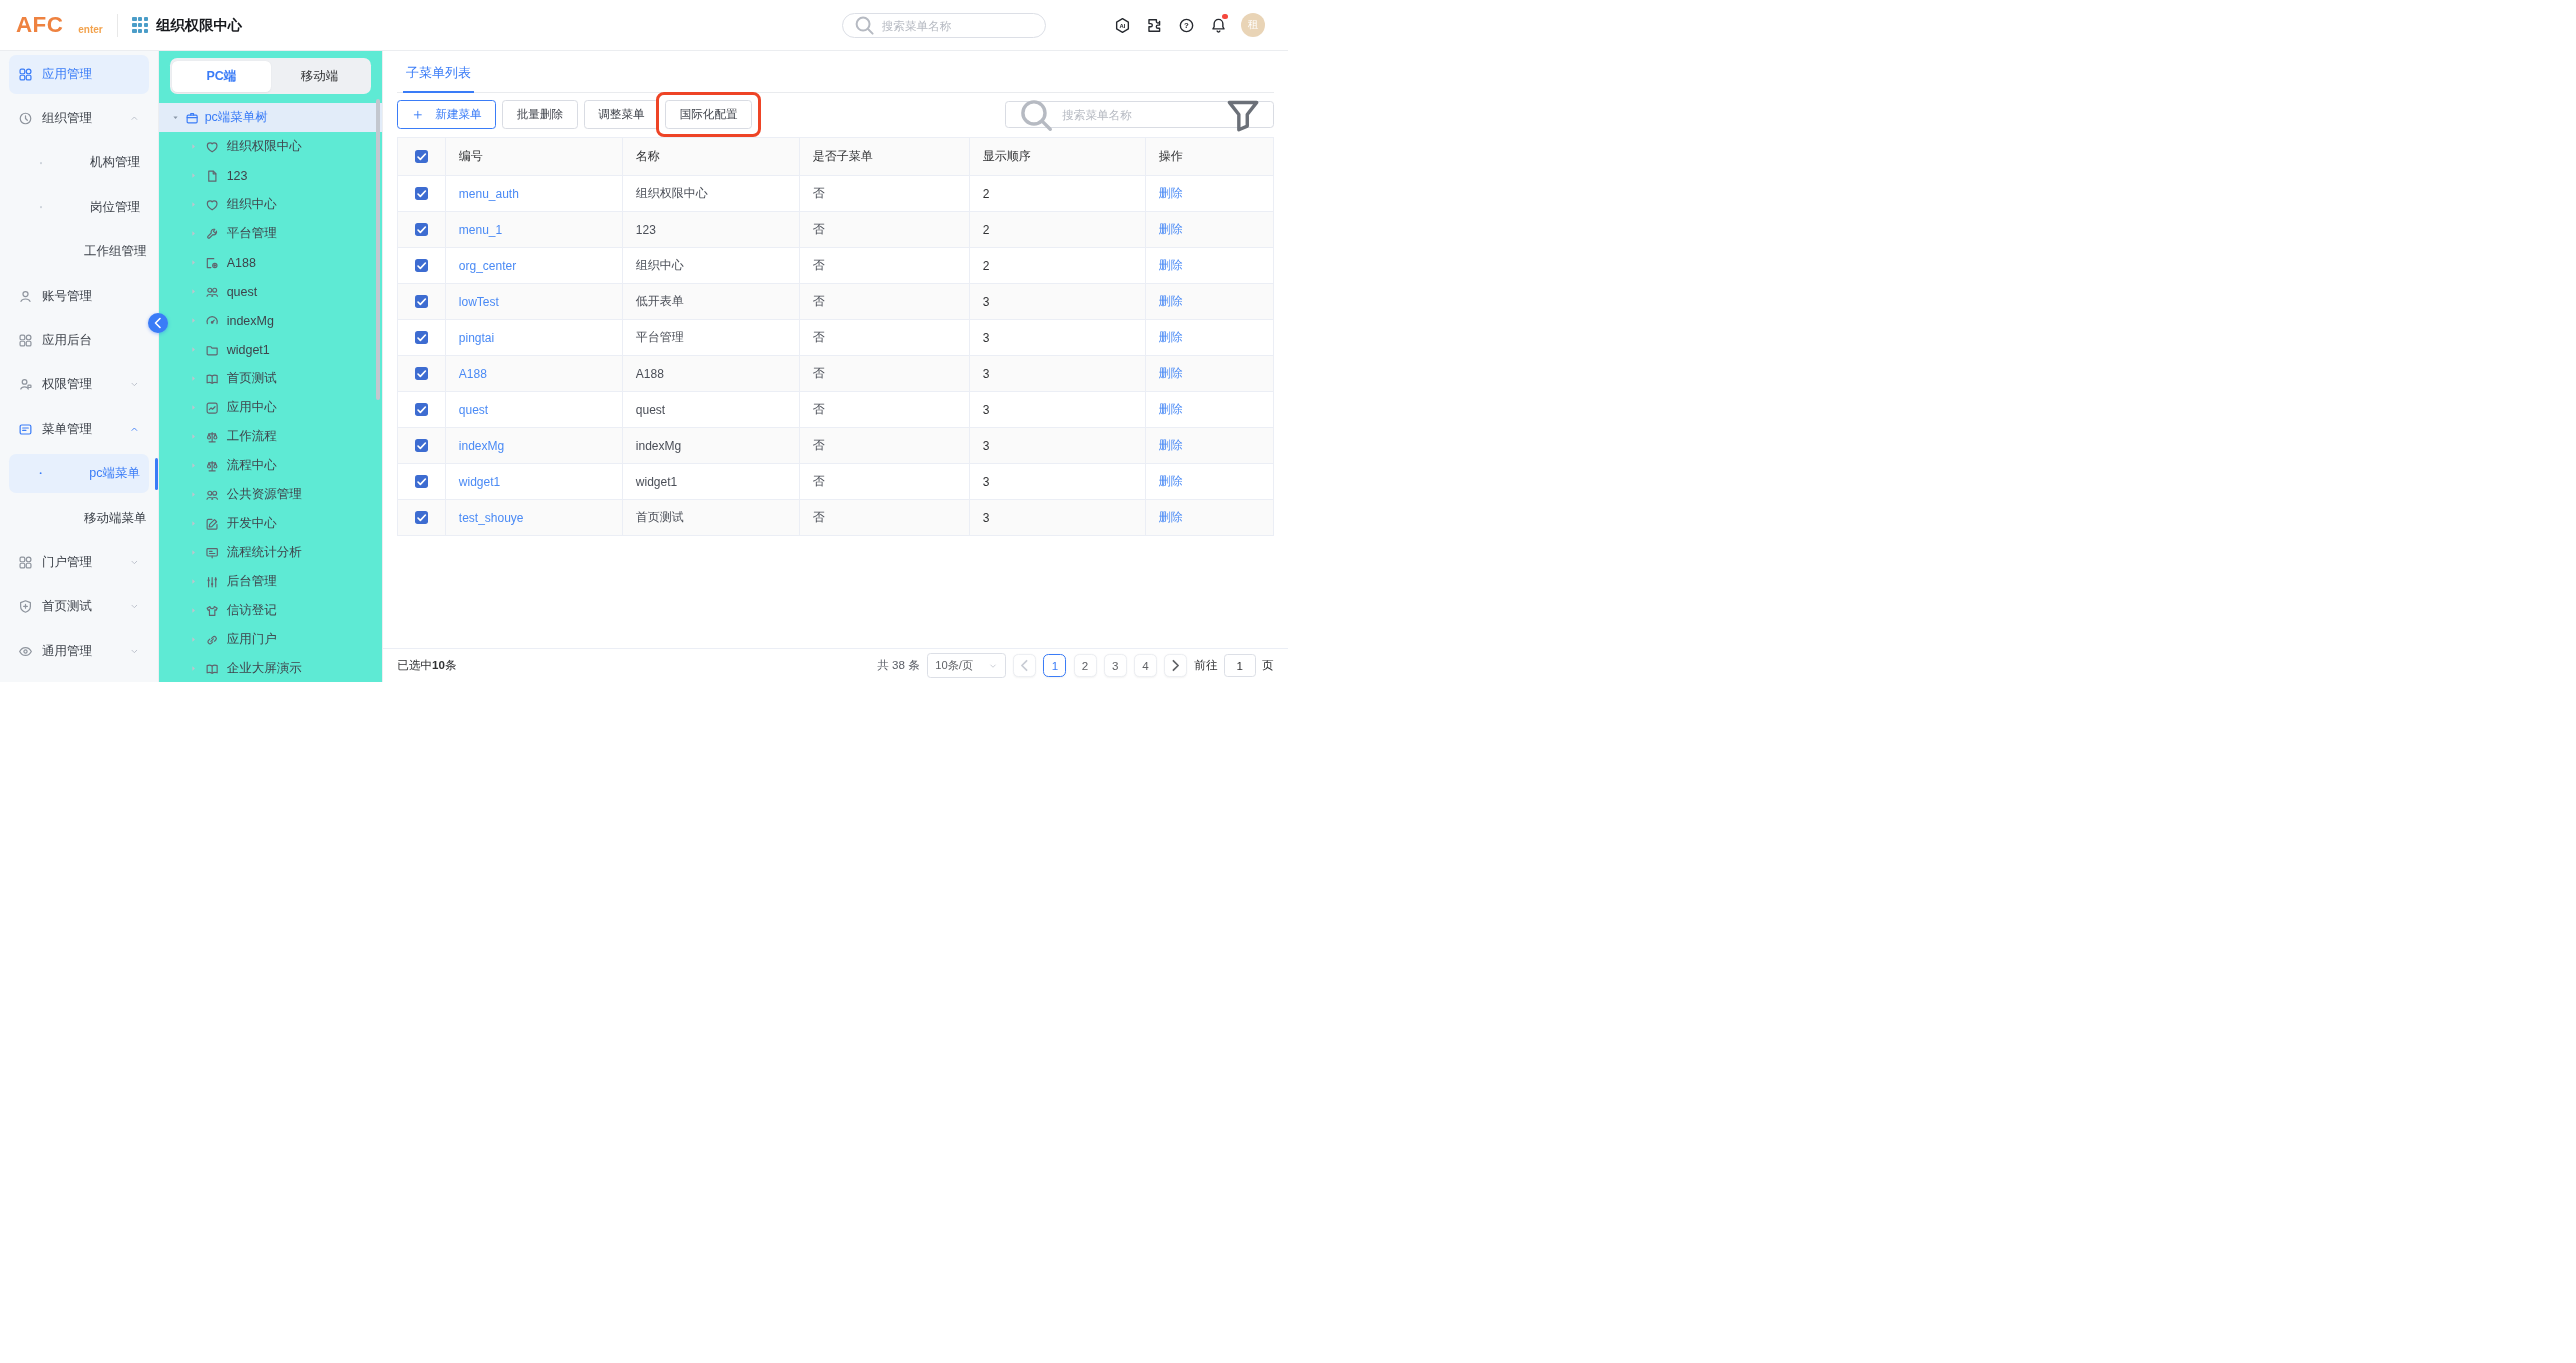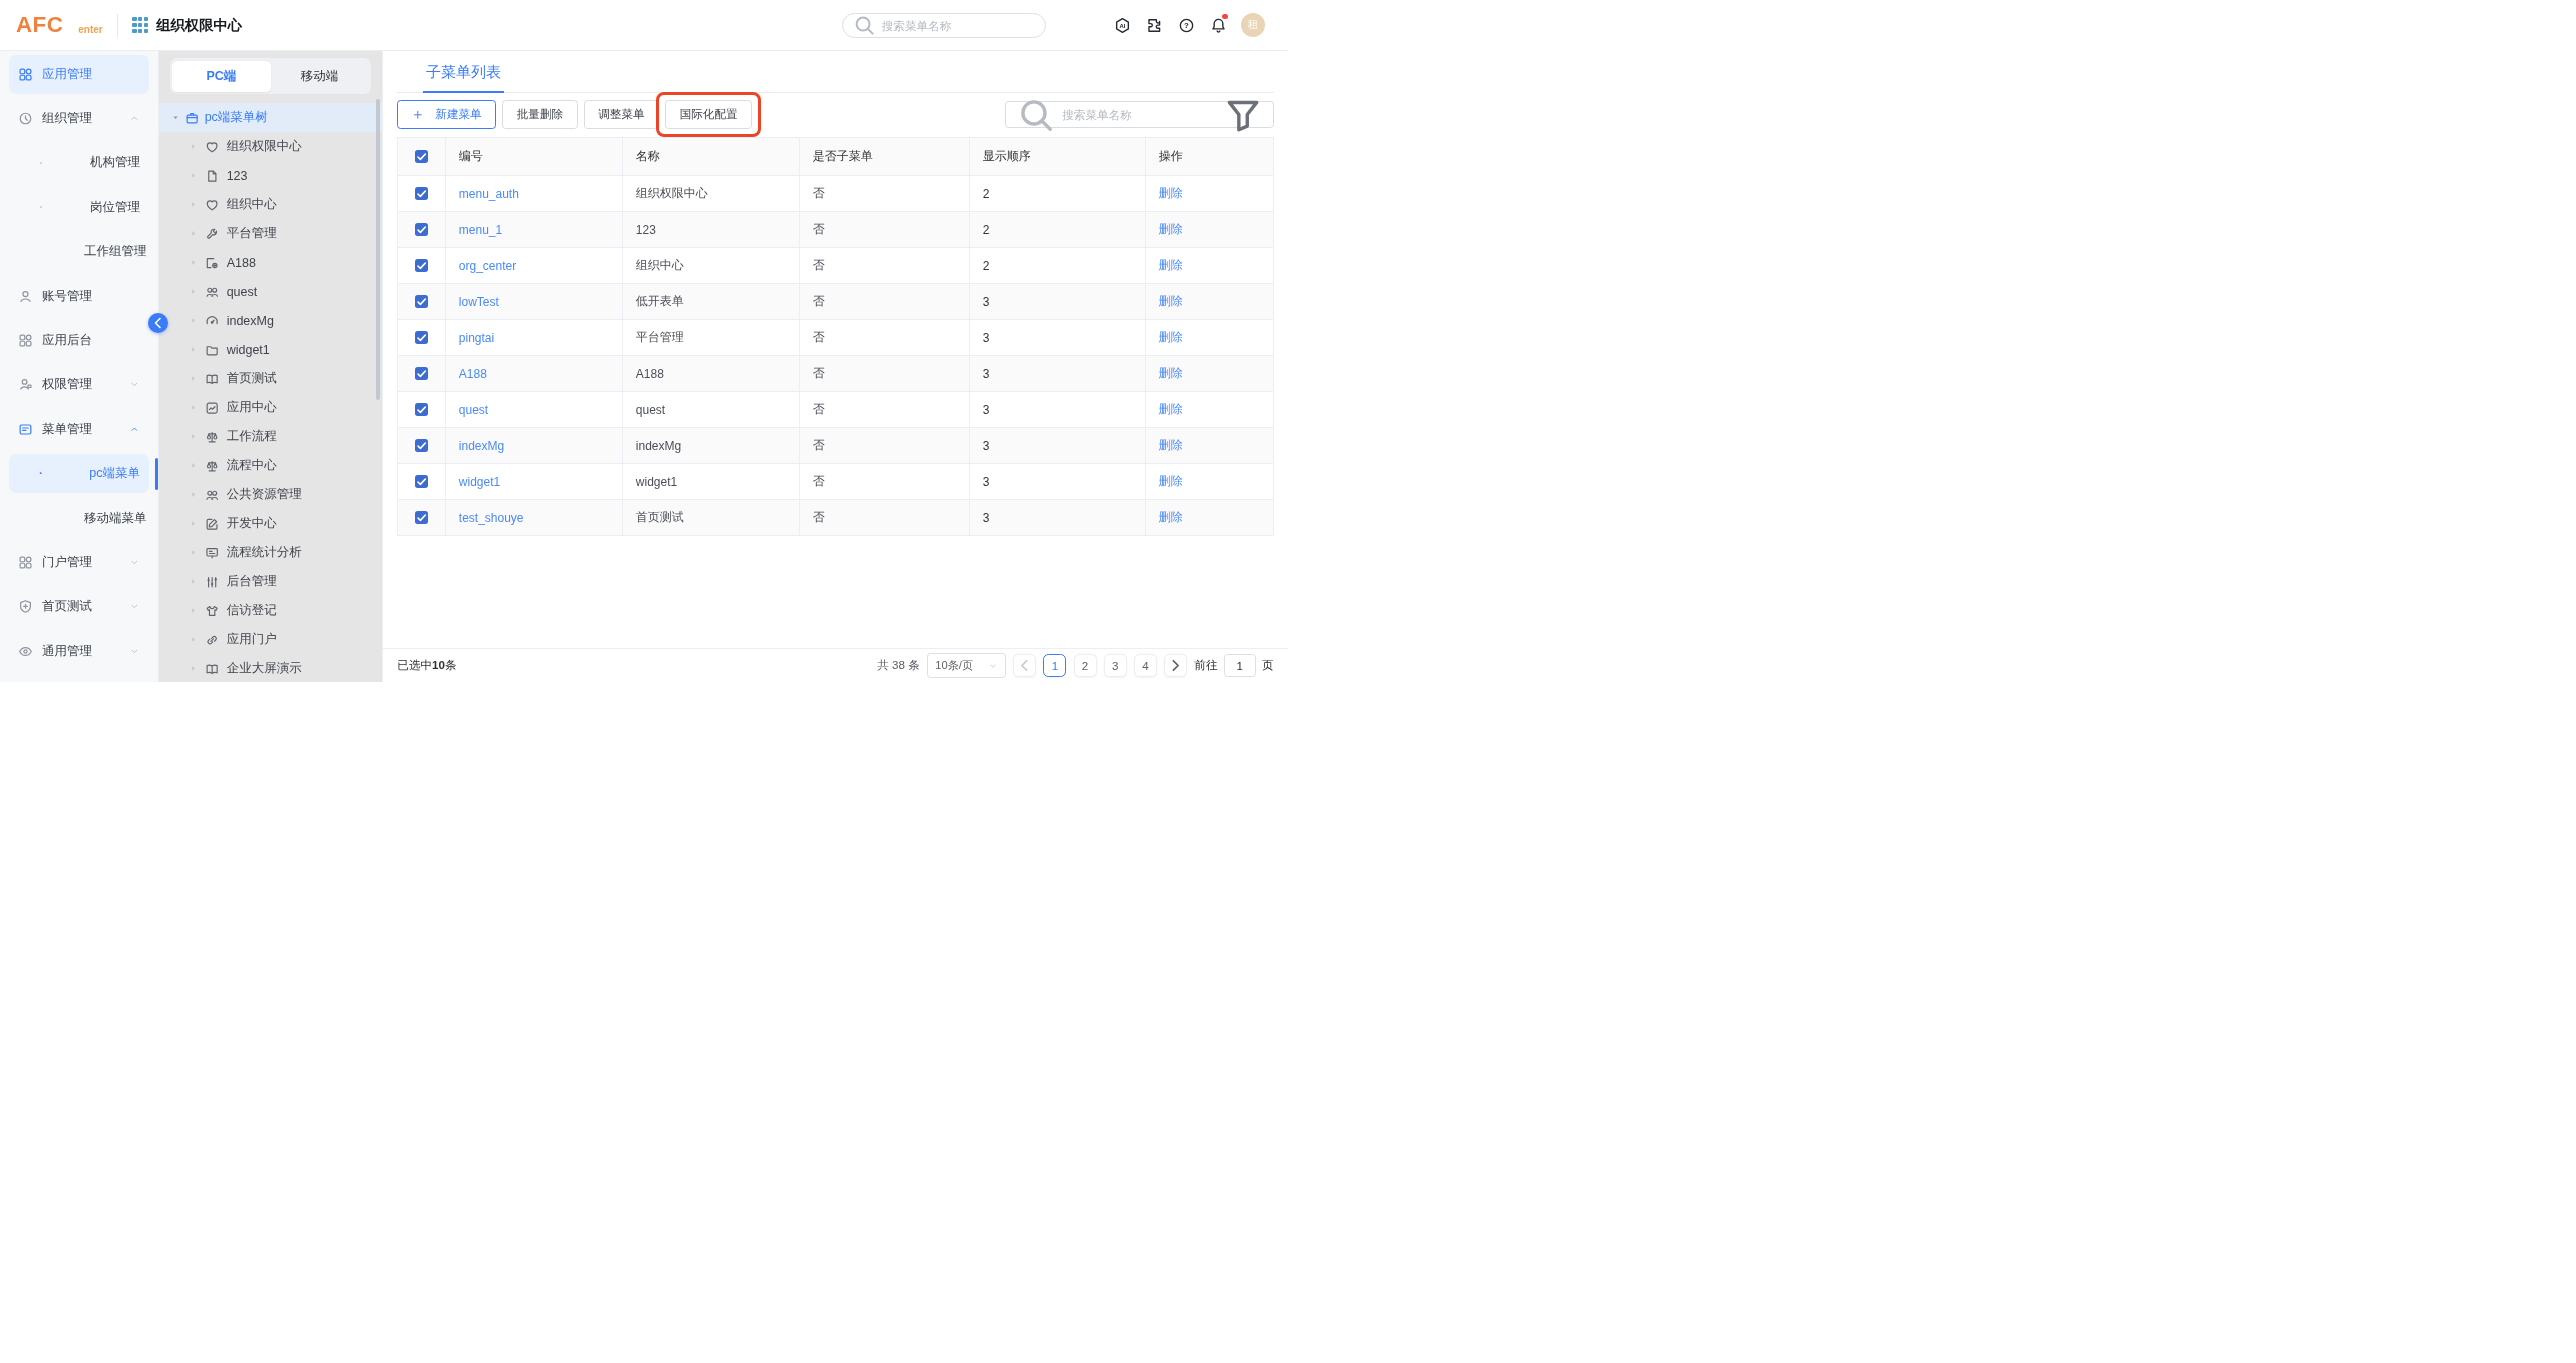--- a/index.html
+++ b/index.html
@@ -42,40 +42,40 @@
   .sb-item.child .dot svg { width:6.3px; height:6.3px; }
   .sb-item.child .lb { margin-left:8px; }
   .sb-item.active { background:#e7f0fd; }
   .sb-item.active .lb, .sb-item.active .ic, .sb-item.active .dot { color:var(--accent,#3a7cf7); }
   .sb-item.icon-accent .ic, .sb-item.chev-accent .chev { color:var(--accent,#3a7cf7); }
   .sb-item.child.active::after { content:""; position:absolute; right:-9px; top:3.6px; bottom:3.6px; width:2.7px; background:var(--accent,#3a7cf7); border-radius:1.8px; }
   .collapse { position:absolute; right:-10px; top:262px; width:20px; height:20px; border-radius:50%; background:var(--accent,#3a7cf7); color:#fff; display:flex; align-items:center; justify-content:center; z-index:6; box-shadow:0 0.9px 3.6px rgba(40,100,250,.4); cursor:pointer; }
   .collapse svg { width:10px; height:10px; }
 
   
-  .tree { width:224px; background:#e5e5e5; border-right:0.9px solid #eceef1; position:relative; padding-top:7.2px; flex:none; }
+  .tree { width:224px; background:#5eead4; border-right:0.9px solid #eceef1; position:relative; padding-top:7.2px; flex:none; }
   .seg { margin:0 10.7px 9px; height:36px; background:#eef0f3; border-radius:7.2px; padding:2.7px; display:flex; }
   .seg-btn { flex:1; display:flex; align-items:center; justify-content:center; font-size:12.5px; color:#303133; border-radius:5.4px; cursor:pointer; }
   .seg-btn.on { background:#fff; color:var(--accent,#3a7cf7); font-weight:bold; box-shadow:0 0.9px 1.8px rgba(0,0,0,.06); }
   .tree-root { height:29px; display:flex; align-items:center; background:#e2ecf9; color:var(--accent,#3a7cf7); padding-left:11.6px; gap:5.4px; font-size:12.5px; cursor:pointer; }
   .tree-root .caret { width:9px; height:9px; color:#8a97a8; display:flex; }
   .tree-root .caret svg { width:9px; height:9px; }
   .tree-root .ric { width:14.3px; height:14.3px; display:flex; }
   .tree-root .ric svg { width:14.3px; height:14.3px; }
   .tree-item { height:29px; display:flex; align-items:center; padding-left:30px; gap:7.2px; font-size:12.5px; color:#3f434b; cursor:pointer; }
   .tree-item .caret { width:9px; height:9px; color:#c0c4cc; display:flex; }
   .tree-item .caret svg { width:9px; height:9px; }
   .tree-item .tic { width:14.3px; height:14.3px; display:flex; color:#60646d; }
   .tree-item .tic svg { width:14.3px; height:14.3px; }
   .tree-scroll { position:absolute; top:48px; right:1.8px; width:4.5px; height:301px; background:#c3c7cf; border-radius:2.7px; }
 
   
   .main { flex:1; display:flex; flex-direction:column; padding:0 14.3px; min-width:0; background:#fff; }
   .tabbar { height:42px; border-bottom:0.9px solid #e9ebee; display:flex; align-items:flex-end; flex:none; }
-  .tab { color:var(--accent,#3a7cf7); font-size:15px; font-weight:500; padding:0 2.7px 9px; border-bottom:2.7px solid var(--accent,#3a7cf7); margin:0 0 -0.9px 26px; cursor:pointer;text-align:right; }
+  .tab { color:var(--accent,#3a7cf7); font-size:13px; font-weight:500; padding:0 2.7px 9px; border-bottom:2.7px solid var(--accent,#3a7cf7); margin:0 0 -0.9px 6px; cursor:pointer;text-align:right; }
   .toolbar { margin-top:7.2px; display:flex; align-items:center; gap:6.3px; flex:none; }
   .tbtn { height:29px; padding:0 13.4px; border:0.9px solid #d9dce3; border-radius:3.6px; background:#fff; font-size:11.6px; color:#3f434b; display:flex; align-items:center; gap:12px; cursor:pointer; font-family:inherit; }
   .tbtn .bic { width:11.6px; height:11.6px; display:flex; }
   .tbtn .bic svg { width:11.6px; height:11.6px; }
   .tbtn.primary { border-color:var(--accent,#3a7cf7); color:var(--accent,#3a7cf7); }
   .tbtn.annotated { position:relative; }
   .tbtn.annotated::after { content:""; position:absolute; top:-9px; bottom:-9px; left:-10px; right:-10px; border:3.6px solid var(--annotation,#ee4426); border-radius:8px; pointer-events:none; }
   .tsearch { margin-left:auto; width:269px; height:27px; border:0.9px solid #d9dce3; border-radius:3.6px; display:flex; align-items:center; padding:0 9px; gap:5.4px; color:#b6bac2; }
   .tsearch svg { width:12.5px; height:12.5px; }
   .tsearch input { border:none; outline:none; flex:1; font-size:11.6px; color:#303133; font-family:inherit; }

